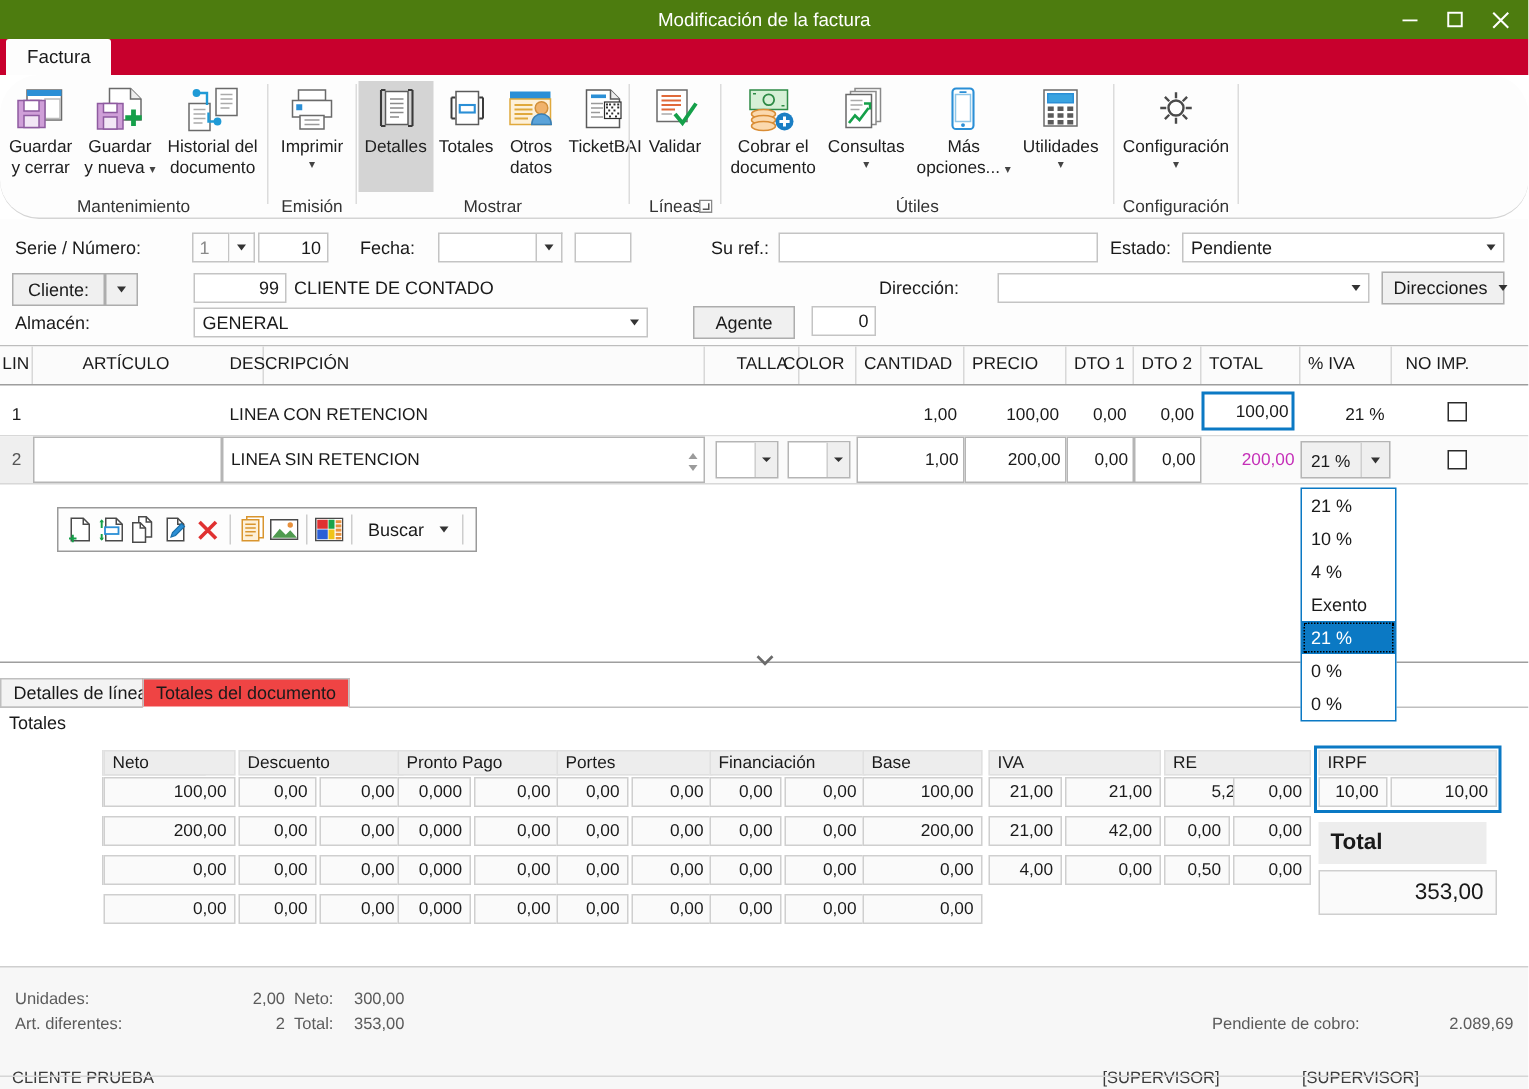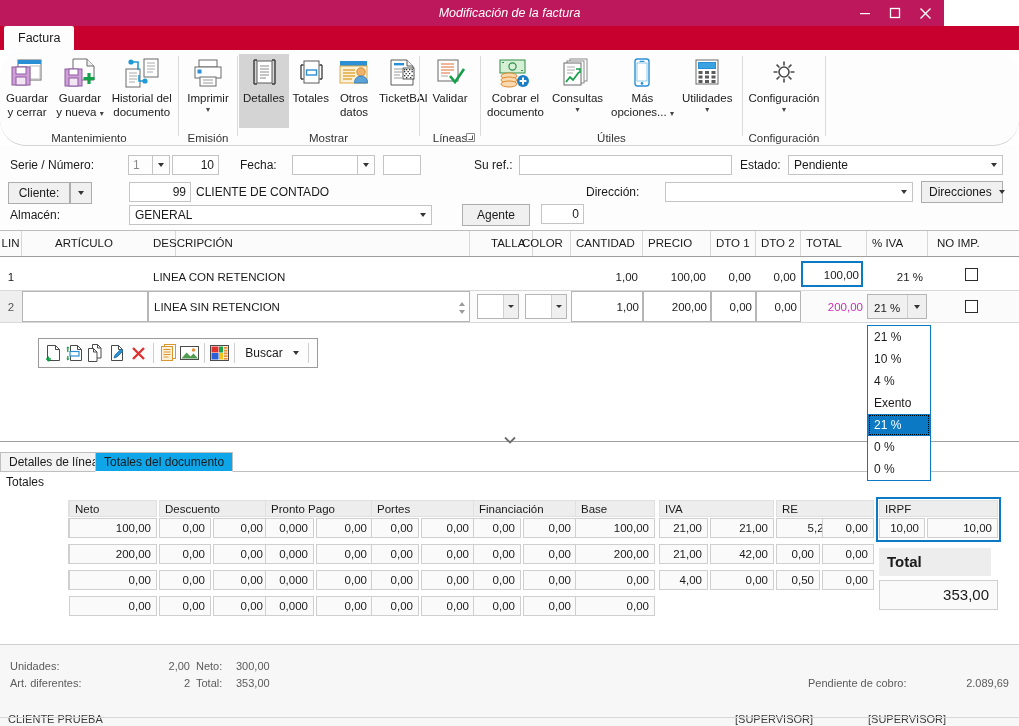--- a/index.html
+++ b/index.html
@@ -9,23 +9,22 @@
     overflow: hidden;
     font-family: "Liberation Sans", sans-serif;
     font-size: 12px;
     color: #1a1a1a;
     background: #ffffff;
   }
   #app { position: relative; width: 1019px; height: 726px; background:#ffffff; }
 
   
   .titlebar {
-    position: absolute; left:0; top:0; width:944px; height:26px;
-    background: #be185d;
-    font-style: italic;
+    position: absolute; left:0; top:0; width:1019px; height:26px;
+    background: #4d7c0f;
   }
   .titlebar .title {
     position:absolute; left:0; top:0; width:1019px; text-align:center;
     line-height:26px; color:#ffffff; font-size:12.5px;
   }
   .wbtns { position:absolute; right:4px; top:0; height:26px; display:flex; align-items:center; }
   .wbtn { width:30px; height:24px; display:flex; align-items:center; justify-content:center;
           color:#fff; font-size:13px; line-height:1; cursor:default; }
   .wbtn svg { display:block; }
 
@@ -134,21 +133,21 @@
   .ddpop {
     position:absolute; border:1px solid #0b79c4; background:#ffffff; z-index:50;
   }
   .ddopt { height:22px; line-height:22px; padding:0 6px; font-size:12px; color:#1a1a1a; }
   .ddopt.on { background:#0b79c4; color:#ffffff; outline:1px dotted #000; outline-offset:-2px; }
 
   
   .btabs { position:absolute; left:0; top:452px; width:1019px; height:20px; }
   .btab { position:absolute; top:0; height:20px; line-height:19px; font-size:12px;
           padding:0 8px; border:1px solid #bfbfbf; background:#f3f3f3; color:#1a1a1a; }
-  .btab.active { background:#0ea5e9; border-bottom-color:#ffffff; z-index:2; }
+  .btab.active { background:#ef4444; border-bottom-color:#ffffff; z-index:2; }
   .btabline { position:absolute; left:0; top:471px; width:1019px; height:1px; background:#bfbfbf; }
 
   
   .totpanel { position:absolute; left:0; top:472px; width:1019px; height:170px; background:#ffffff; }
   .totlabel { position:absolute; left:6px; top:3px; font-size:12px; color:#1a1a1a; }
   .thead { position:absolute; height:17px; background:#ededed; border:1px solid #e0e0e0;
            font-size:11.5px; line-height:16px; padding-left:5px; color:#1a1a1a; }
   .tcell { position:absolute; height:20px; border:1px solid #cfcfcf; background:#fafafa;
            font-size:11.5px; line-height:18px; text-align:right; padding-right:5px; color:#1a1a1a; }
   .irpfbox { position:absolute; border:2px solid #0b79c4; }

